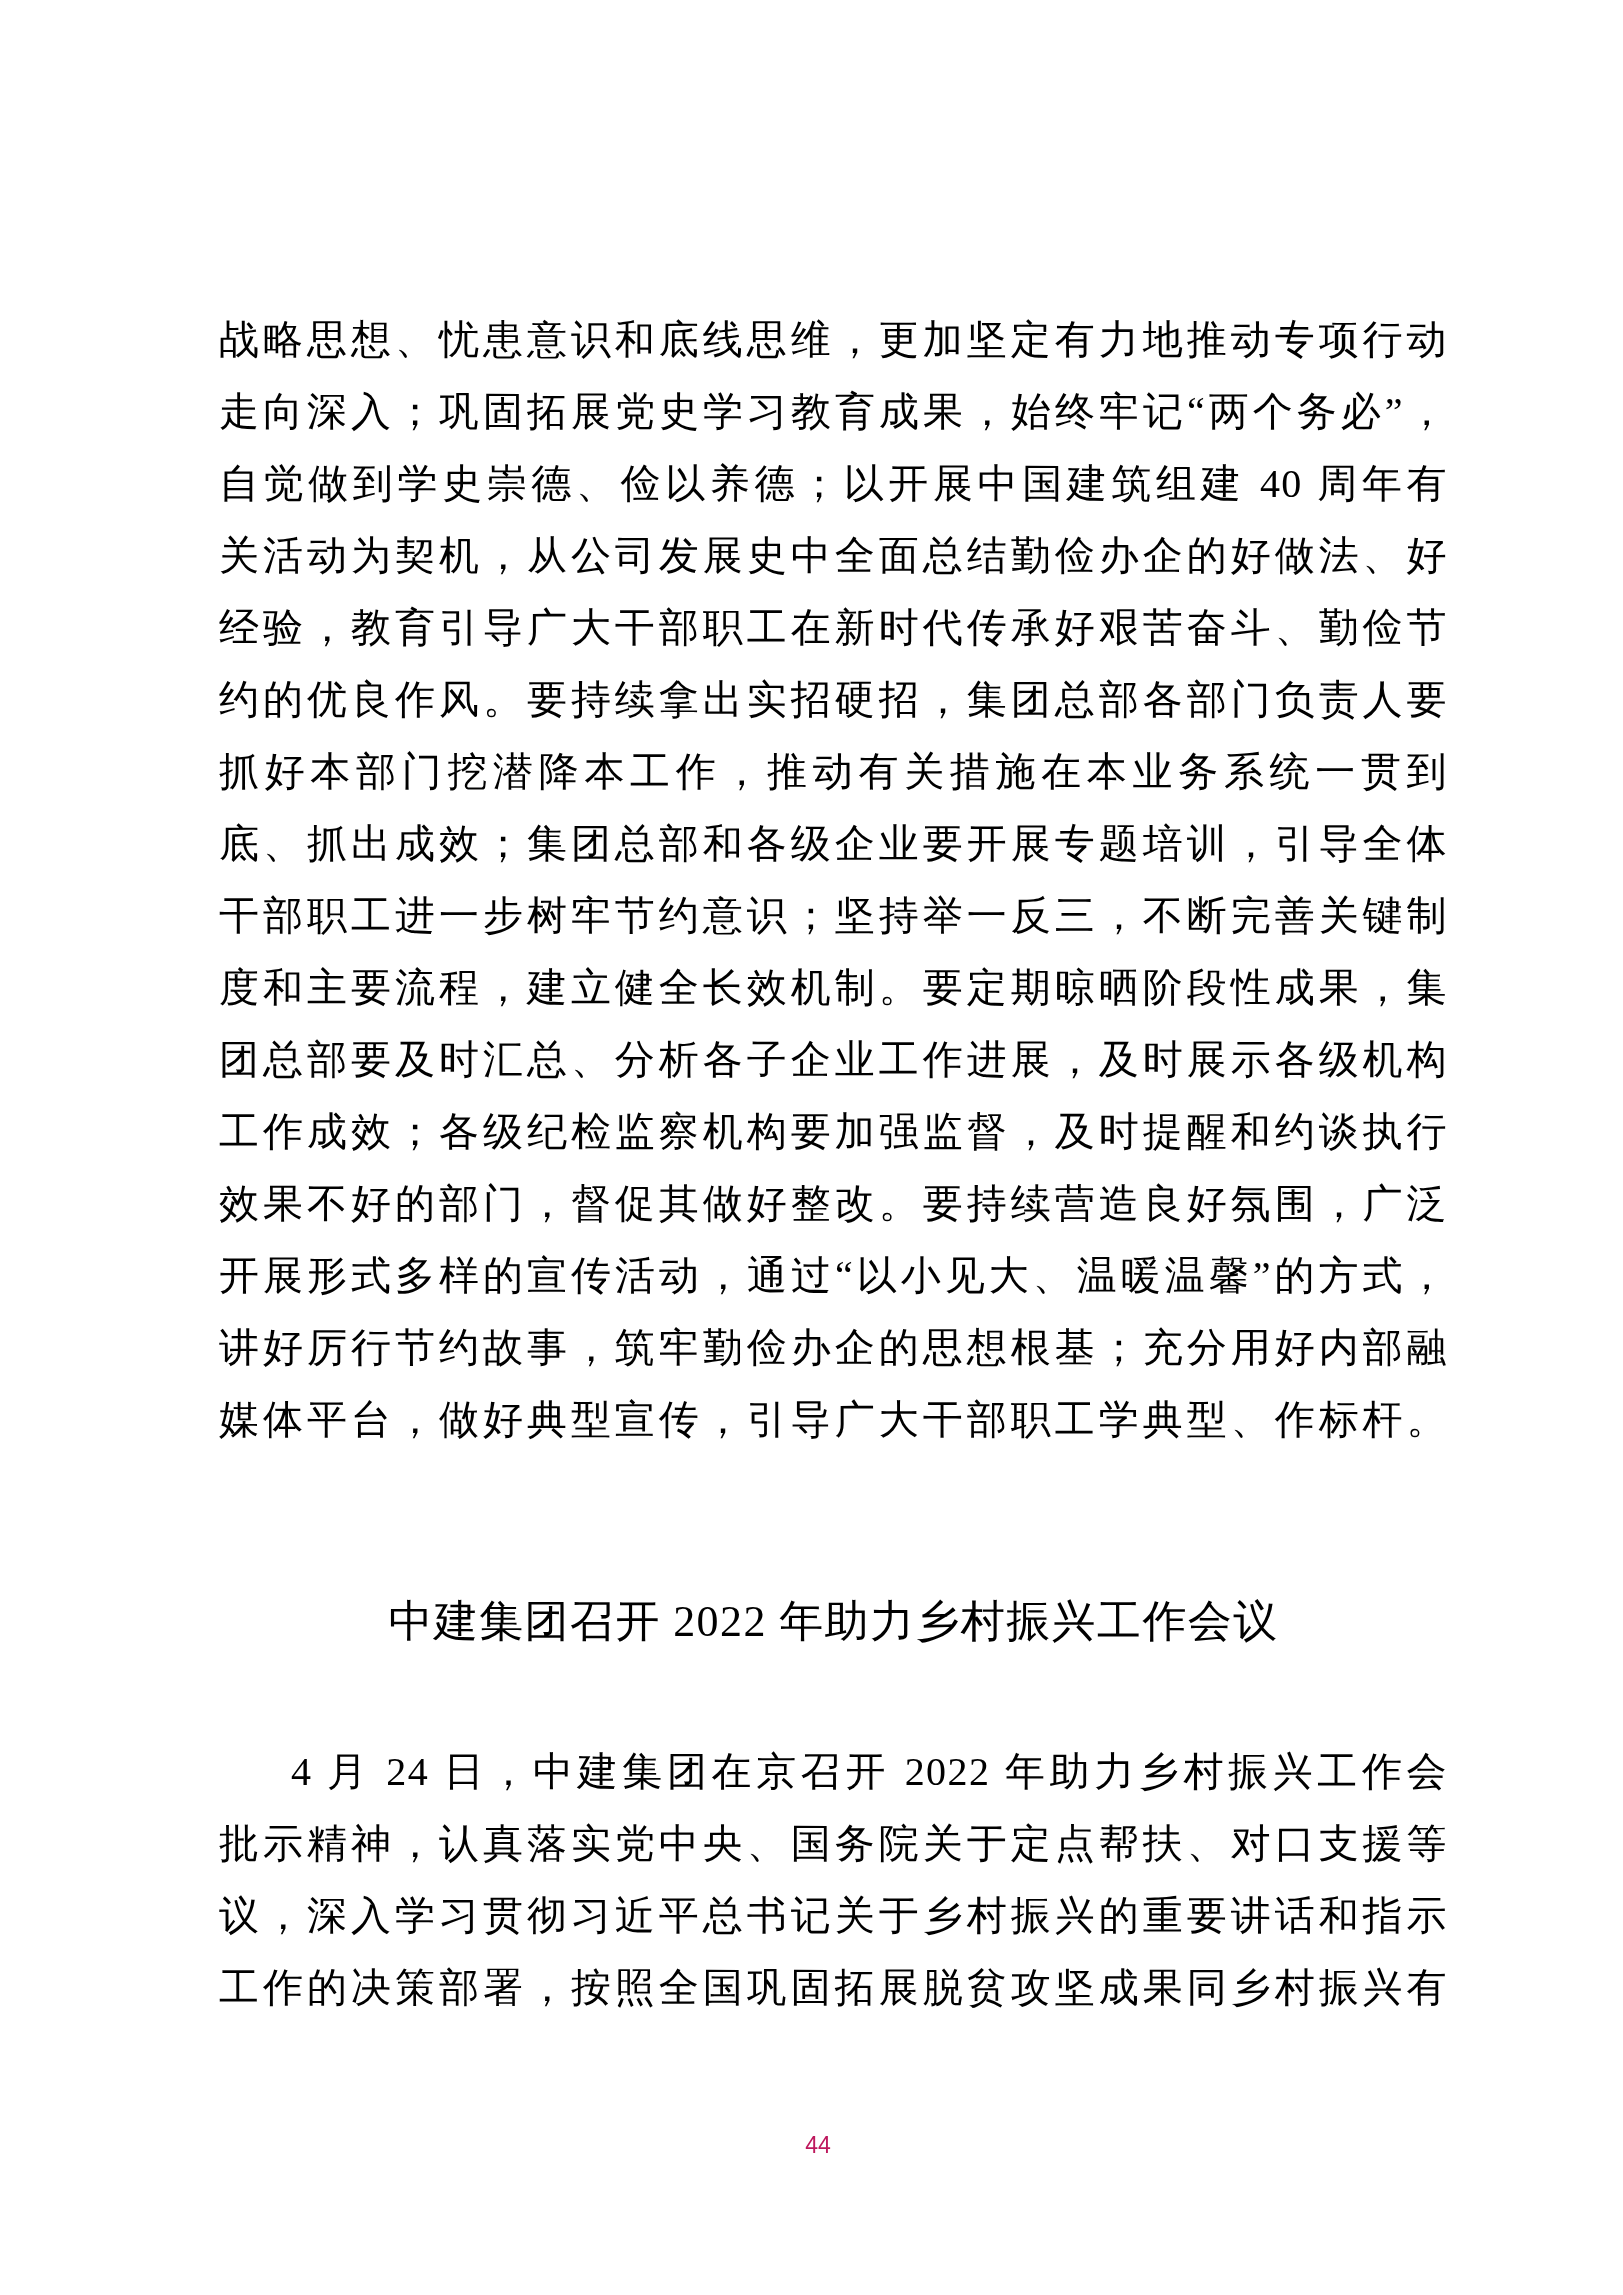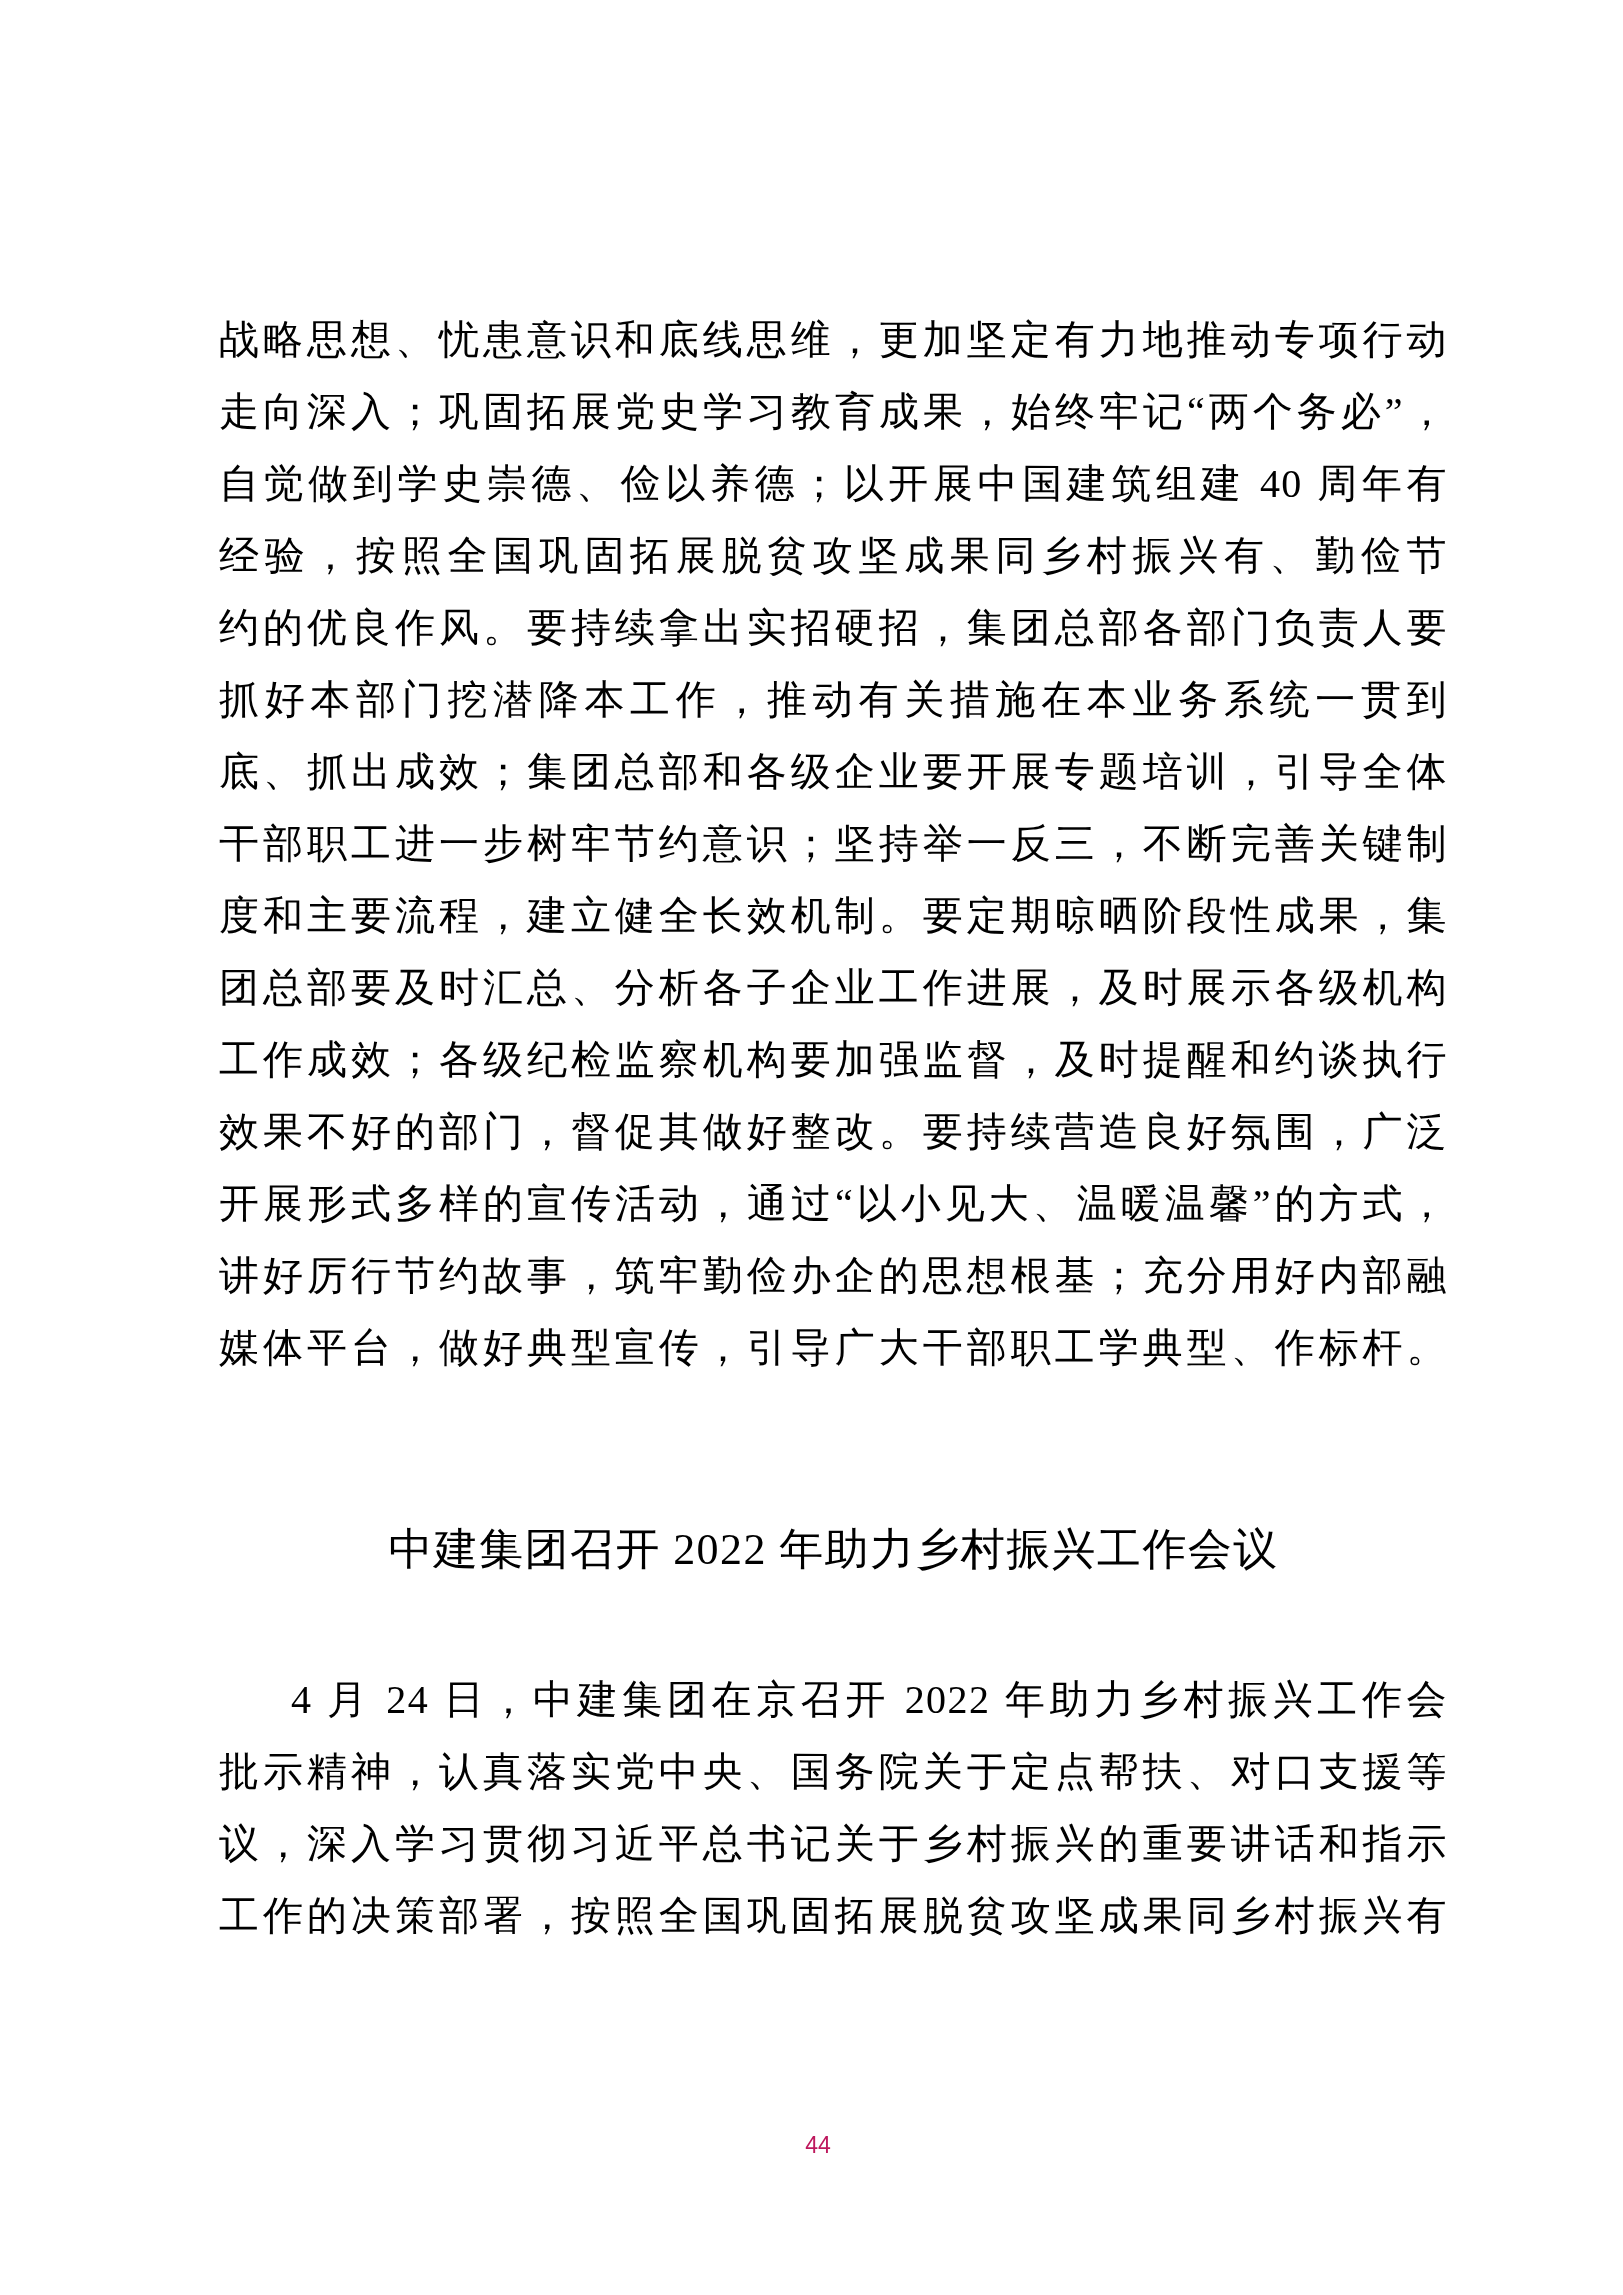--- a/index.html
+++ b/index.html
@@ -62,21 +62,22 @@
 </head>
 <body>
 
 <div class="page">
   <div class="text-block">
 
     <div class="para">
       <div class="line">战略思想、忧患意识和底线思维，更加坚定有力地推动专项行动</div>
       <div class="line">走向深入；巩固拓展党史学习教育成果，始终牢记“两个务必”，</div>
       <div class="line">自觉做到学史崇德、俭以养德；以开展中国建筑组建 40 周年有</div>
-      <div class="line">经验，按照全国巩固拓展脱贫攻坚成果同乡村振兴有、勤俭节</div>
+      <div class="line">关活动为契机，从公司发展史中全面总结勤俭办企的好做法、好</div>
+      <div class="line">经验，教育引导广大干部职工在新时代传承好艰苦奋斗、勤俭节</div>
       <div class="line">约的优良作风。要持续拿出实招硬招，集团总部各部门负责人要</div>
       <div class="line">抓好本部门挖潜降本工作，推动有关措施在本业务系统一贯到</div>
       <div class="line">底、抓出成效；集团总部和各级企业要开展专题培训，引导全体</div>
       <div class="line">干部职工进一步树牢节约意识；坚持举一反三，不断完善关键制</div>
       <div class="line">度和主要流程，建立健全长效机制。要定期晾晒阶段性成果，集</div>
       <div class="line">团总部要及时汇总、分析各子企业工作进展，及时展示各级机构</div>
       <div class="line">工作成效；各级纪检监察机构要加强监督，及时提醒和约谈执行</div>
       <div class="line">效果不好的部门，督促其做好整改。要持续营造良好氛围，广泛</div>
       <div class="line">开展形式多样的宣传活动，通过“以小见大、温暖温馨”的方式，</div>
       <div class="line">讲好厉行节约故事，筑牢勤俭办企的思想根基；充分用好内部融</div>

